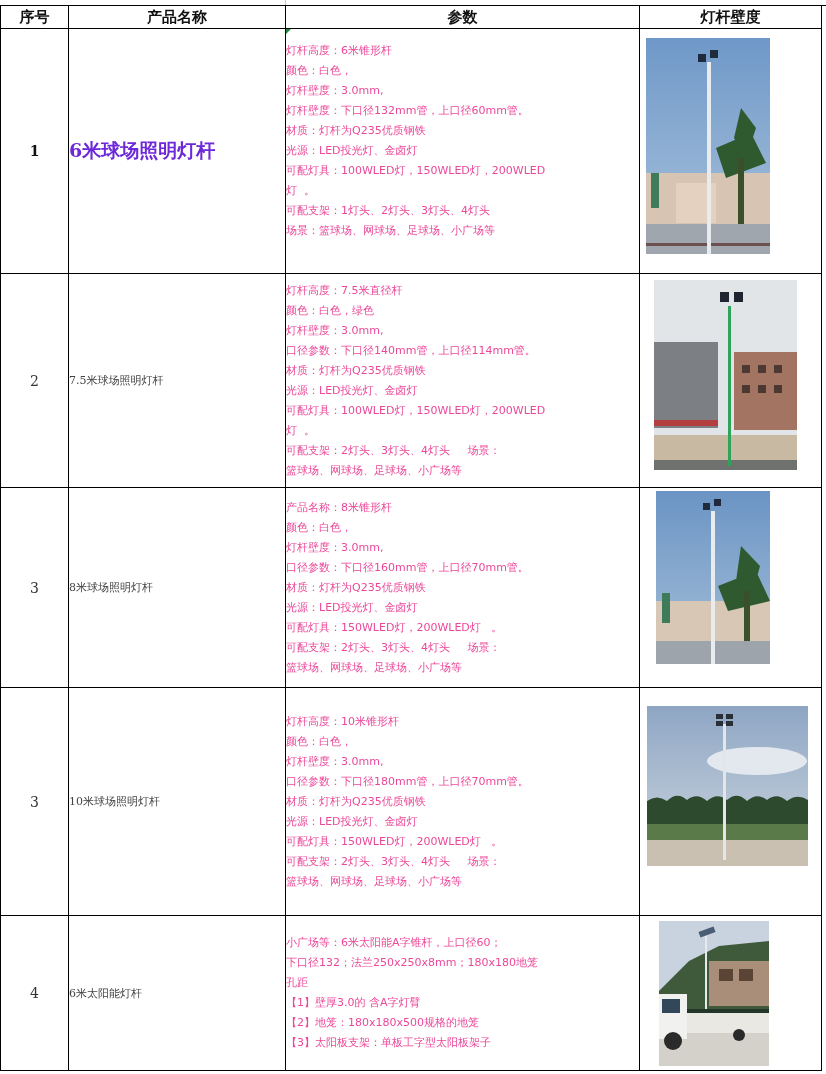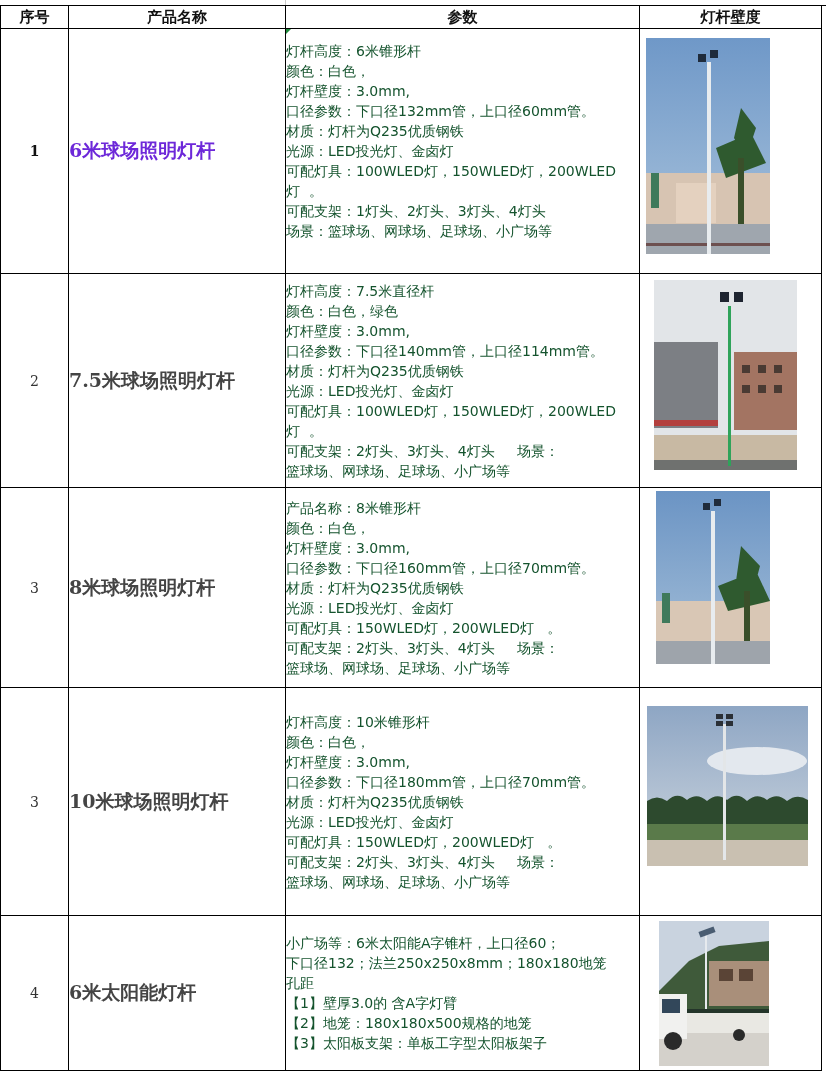--- a/index.html
+++ b/index.html
@@ -6,23 +6,23 @@
   body { width:826px; height:1074px; position:relative; overflow:hidden;
          font-family: "DejaVu Sans", "Liberation Sans", sans-serif; color:#000; }
   .sheet { position:absolute; left:0; top:0; width:826px; height:1074px; }
   .topline { position:absolute; left:0; top:5px; width:826px; height:1px; background:#000; }
   .vtop { position:absolute; top:0; width:1px; height:6px; background:#c8c8c8; }
   table.grid { position:absolute; left:0; top:5px; border-collapse:collapse; table-layout:fixed;border-radius:6px; }
   table.grid td, table.grid th { border:1px solid #000; padding:0; vertical-align:middle; }
   th { font-family:"DejaVu Serif", "Liberation Serif", serif; font-weight:bold; font-size:15px; height:22px; text-align:center; color:#111; }
   td.idx { text-align:center; font-family:"DejaVu Serif", "Liberation Serif", serif; font-size:14px; color:#333; }
   td.idx.bold { font-weight:bold; color:#111; }
-  td.name { padding-left:4px; font-family:"DejaVu Serif", "Liberation Serif", serif; font-size:19px; color:#444;font-weight:bold; }
+  td.name { padding-left:4px; font-family:"DejaVu Serif", "Liberation Serif", serif; font-size:11px; color:#444; }
   td.name.bold { font-weight:bold; font-size:19px; color:#6d28d9; }
-  td.params { padding:2px 3px; font-size:14px; line-height:20px; color:#14532d; vertical-align:middle; position:relative; }
+  td.params { padding:2px 3px; font-size:11px; line-height:20px; color:#ec4899; vertical-align:middle; position:relative; }
   td.params .line { white-space:pre; display:block; }
   td.photo { position:relative; }
   .img { position:absolute; overflow:hidden; }
   .marker { position:absolute; left:0; top:0; width:0; height:0; border-top:5px solid #1e8a3a; border-right:5px solid transparent; }
 </style>
 </head>
 <body>
 
 <div class="sheet">
   <div class="topline"></div>
@@ -46,21 +46,21 @@
     <tbody>
 
       <tr style="height:245px">
         <td class="idx bold">1</td>
         <td class="name bold">6米球场照明灯杆</td>
         <td class="params">
           <div class="marker"></div>
           <span class="line">灯杆高度：6米锥形杆</span>
           <span class="line">颜色：白色，</span>
           <span class="line">灯杆壁度：3.0mm,</span>
-          <span class="line">口径参数：下口径132mm管，上口径60mm管。</span>
+          <span class="line">灯杆壁度：下口径132mm管，上口径60mm管。</span>
           <span class="line">材质：灯杆为Q235优质钢铁</span>
           <span class="line">光源：LED投光灯、金卤灯</span>
           <span class="line">可配灯具：100WLED灯，150WLED灯，200WLED</span>
           <span class="line">灯  。</span>
           <span class="line">可配支架：1灯头、2灯头、3灯头、4灯头</span>
           <span class="line">场景：篮球场、网球场、足球场、小广场等</span>
           <span class="line" style="height:20px"></span>
         </td>
         <td class="photo">
           <div class="img" style="left:6px;top:9px;width:124px;height:216px">

